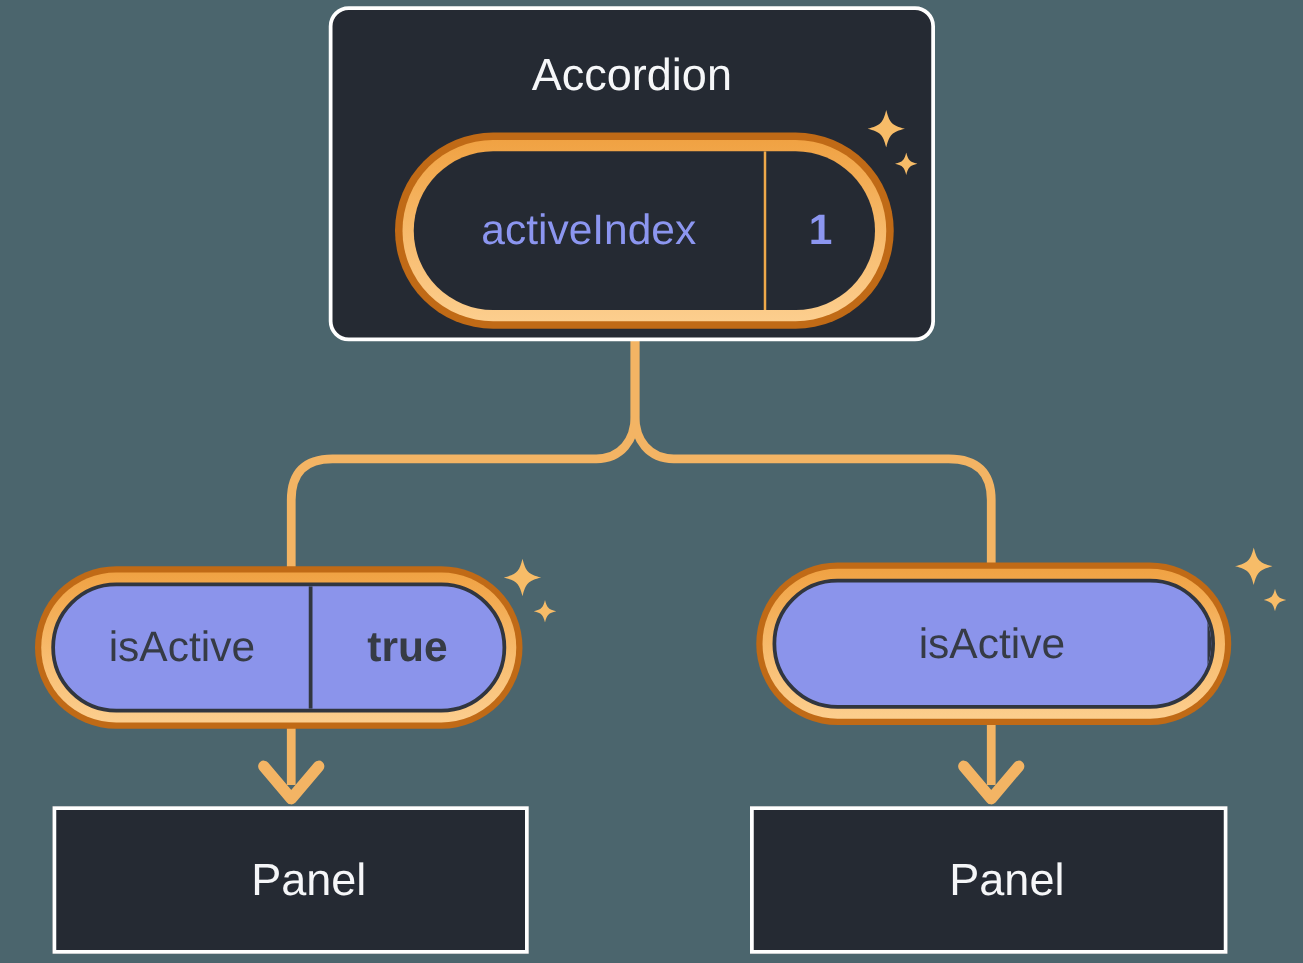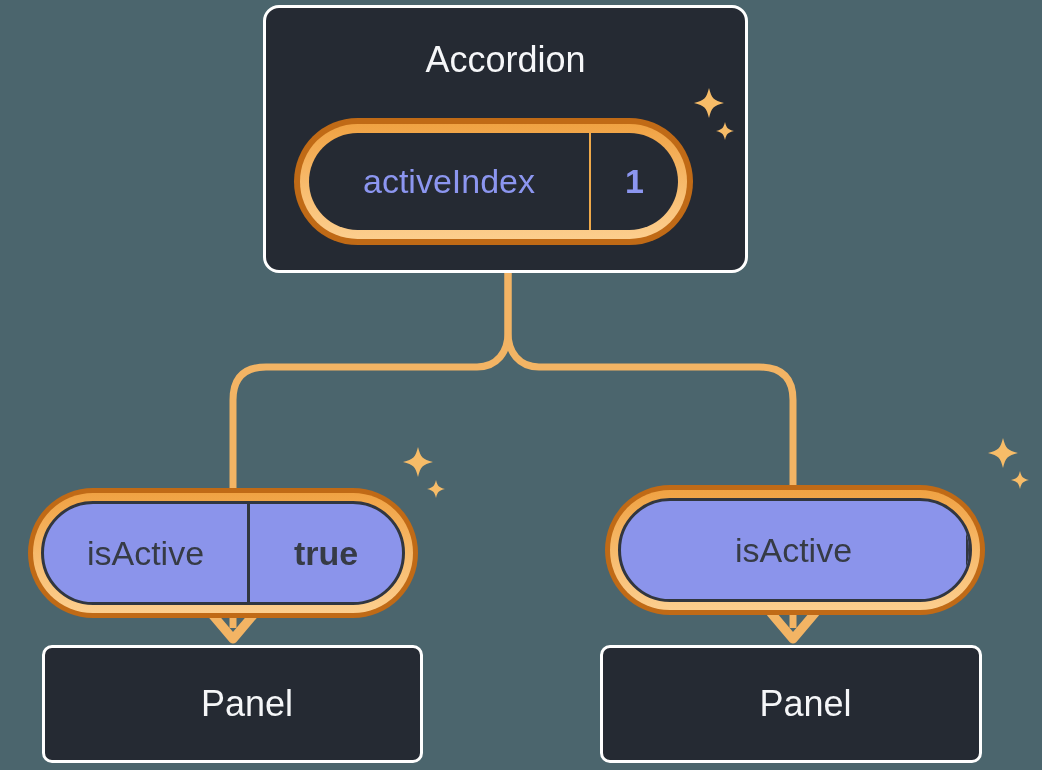--- a/index.html
+++ b/index.html
@@ -34,21 +34,21 @@
   .card-title {
     position: absolute;
     left: 0; top: 30px; width: 100%;
     text-align: center;
     color: #F6F7F9;
     font-size: 36px;
     font-weight: 500;
     line-height: 44px;
   }
   .panel-card {
-    border-radius: 10px;
+    border-radius: 0;
     display: flex;
     align-items: center;
     justify-content: center;
     color: #F5F6F8;
     font-size: 36px;
     font-weight: 500;
   }
   .panel-left  { left: 42px;  top: 645px; width: 381px; height: 118px; }
   .panel-right { left: 600px; top: 645px; width: 382px; height: 118px; }
 
@@ -63,28 +63,28 @@
     border-radius: 999px;
     background: linear-gradient(180deg, #F0A243 0%, #F8BE72 60%, #FCCE8E 100%);
   }
   .pill-body {
     width: 100%; height: 100%;
     border-radius: 999px;
     display: flex;
     align-items: stretch;
     overflow: hidden;
   }
-  .state-pill { left: 28px; top: 98px; width: 399px; height: 127px; padding: 6px; margin-top: 12px; }
+  .state-pill { left: 50px; top: 98px; width: 399px; height: 157px; padding: 6px; }
   .state-pill .ring-inner { padding: 9px; }
   .state-pill .pill-body { background: #252A33; }
   .state-pill .cell { color: #8C96F0; font-size: 34px; }
   .state-pill .vdiv { width: 2px; background: #EFA94A; }
   .state-pill .cell-value { width: 87px; font-weight: 700; }
 
-  .prop-pill { padding: 5px; margin-top: 35px; }
+  .prop-pill { padding: 5px; }
   .prop-pill .ring-inner { padding: 8px; }
   .prop-pill .pill-body {
     background: #8B94EB;
     border: 3px solid #31363F;
   }
   .prop-pill .cell { color: #363B45; font-size: 34px; }
   .prop-pill .vdiv { width: 3px; background: #31363F; }
   .prop-pill .cell-value { font-weight: 700; }
   .prop-pill-left  { left: 28px;  top: 453px; width: 390px; height: 130px; }
   .prop-pill-right { left: 605px; top: 450px; width: 380px; height: 130px; }

